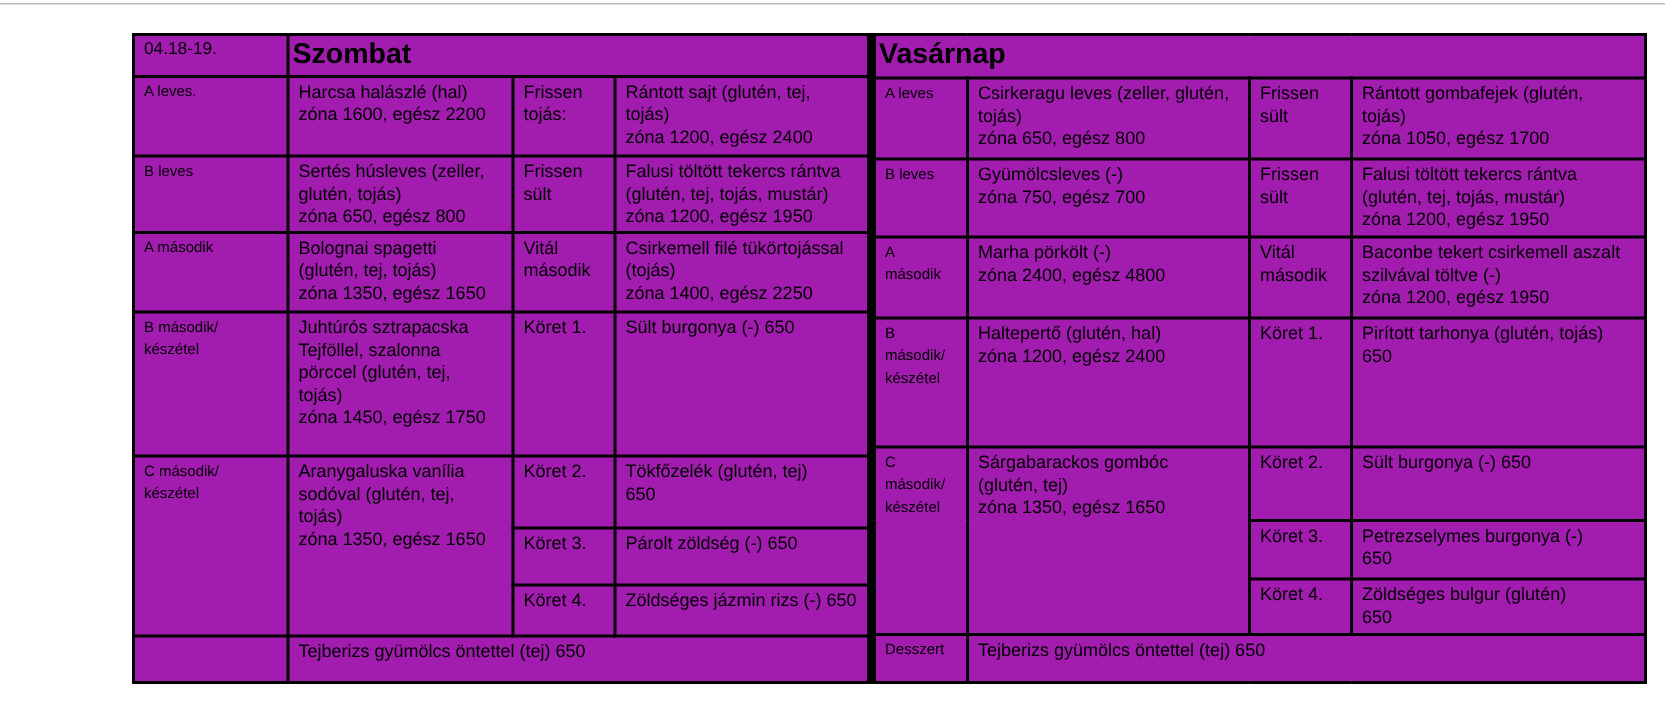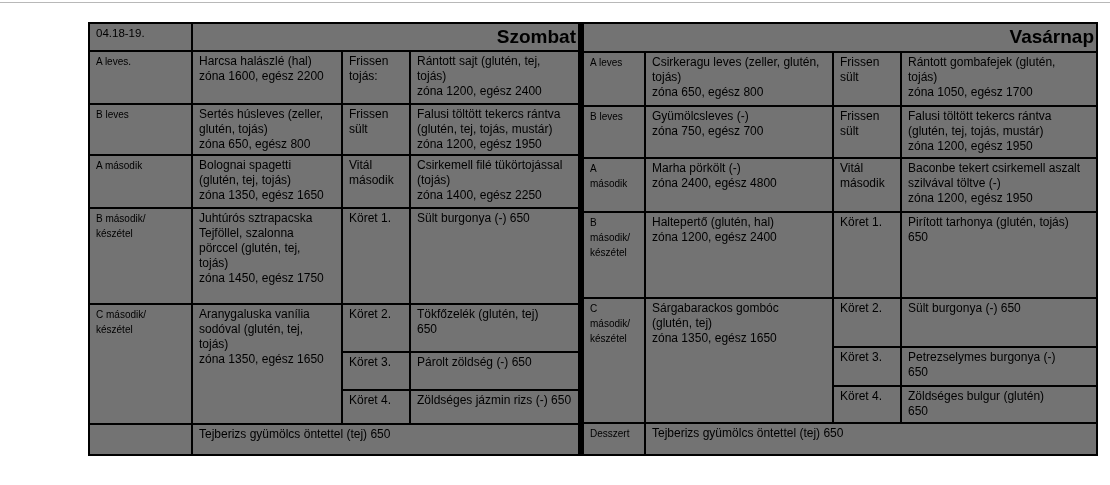--- a/index.html
+++ b/index.html
@@ -15,42 +15,42 @@
     position: absolute; left: 0; top: 2px;
     width: 1110px; height: 1px; background: #b8b8b8;
   }
   .menu-wrap {
     position: absolute; left: 88px; top: 22px;
     display: flex; align-items: stretch;
   }
   table.day-table {
     border-collapse: collapse;
     table-layout: fixed;
-    background: #737373;
+    background: #a21caf;
   }
   table.left-table  { width: 490px; }
   table.right-table { width: 514px; }
   td {
     border: 2px solid #000;
     vertical-align: top;
     padding: 2px 6px;
     font-size: 12px;
     line-height: 15px;
     white-space: pre-line;
     overflow: hidden;
     word-wrap: break-word;
   }
   td.label-cell {
     font-size: 10px;
   }
   td.day-title {
     font-weight: bold;
     font-size: 19px;
     line-height: 24px;
-    text-align: right;
+    text-align: left;
     padding: 1px 2px;
     white-space: normal;
   }
   td.date-cell {
     font-size: 11.5px;
   }
   .day-divider {
     width: 2px;
     background: #000;
     flex: none;

